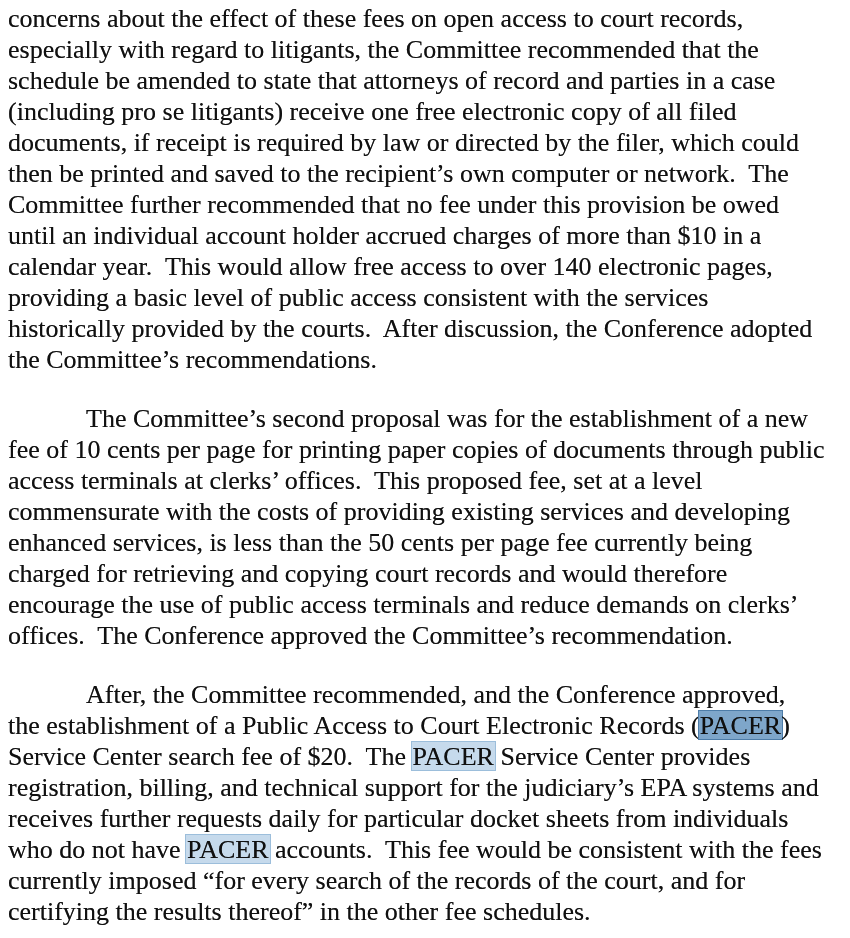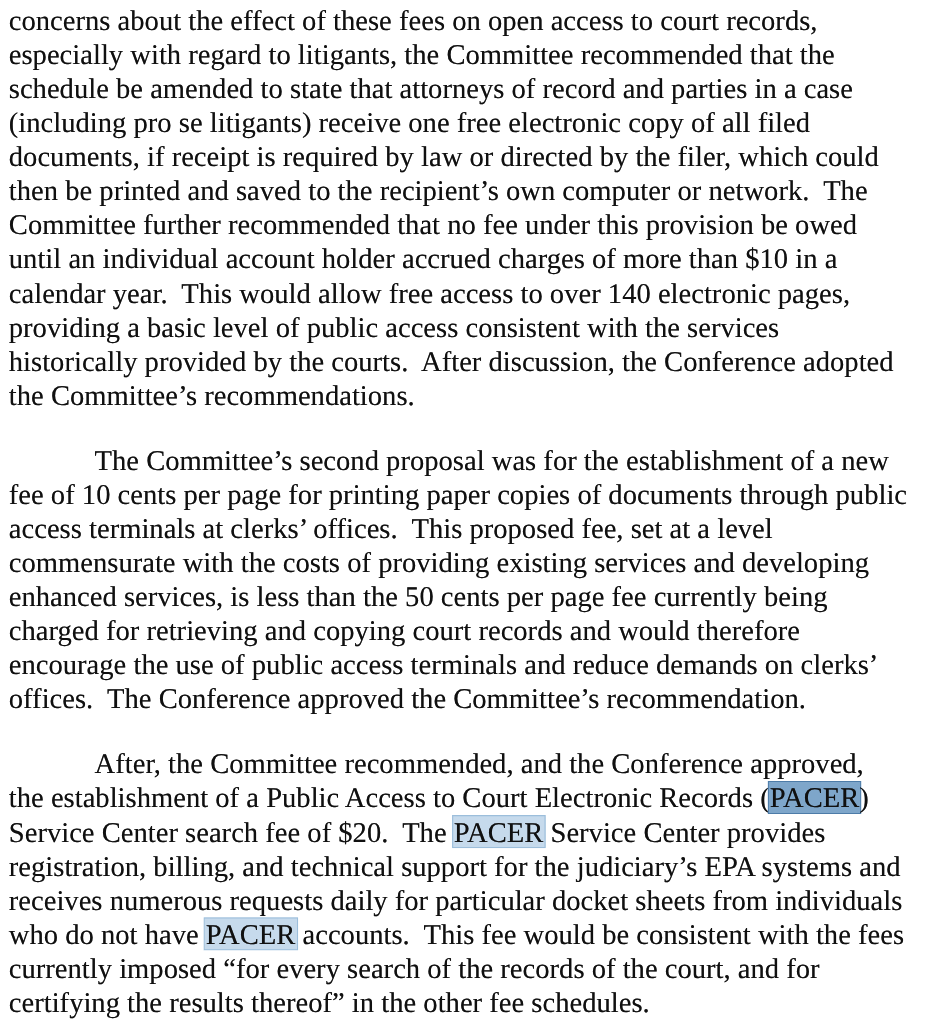--- a/index.html
+++ b/index.html
@@ -70,17 +70,17 @@
 access terminals at clerks’ offices.  This proposed fee, set at a level
 commensurate with the costs of providing existing services and developing
 enhanced services, is less than the 50 cents per page fee currently being
 charged for retrieving and copying court records and would therefore
 encourage the use of public access terminals and reduce demands on clerks’
 offices.  The Conference approved the Committee’s recommendation.</span></p>
   <p class="doc-paragraph indent"><span>After, the Committee recommended, and the Conference approved,
 the establishment of a Public Access to Court Electronic Records (</span><span class="hl-active">PACER</span><span>)
 Service Center search fee of $20.  The </span><span class="hl-match">PACER</span><span> Service Center provides
 registration, billing, and technical support for the judiciary’s EPA systems and
-receives numerous requests daily for particular docket sheets from individuals
+receives further requests daily for particular docket sheets from individuals
 who do not have </span><span class="hl-match">PACER</span><span> accounts.  This fee would be consistent with the fees
 currently imposed “for every search of the records of the court, and for
 certifying the results thereof” in the other fee schedules.</span></p>
 </div>
 
 </body></html>

